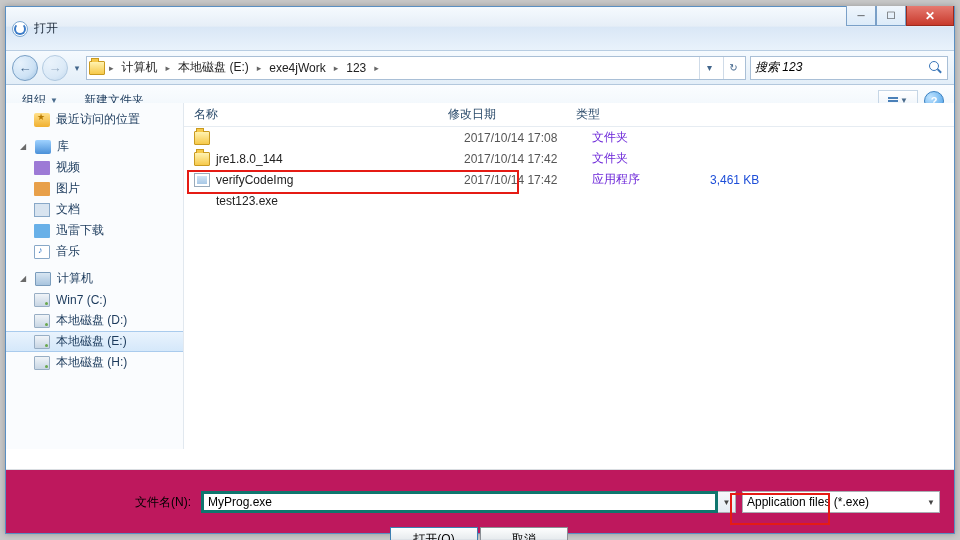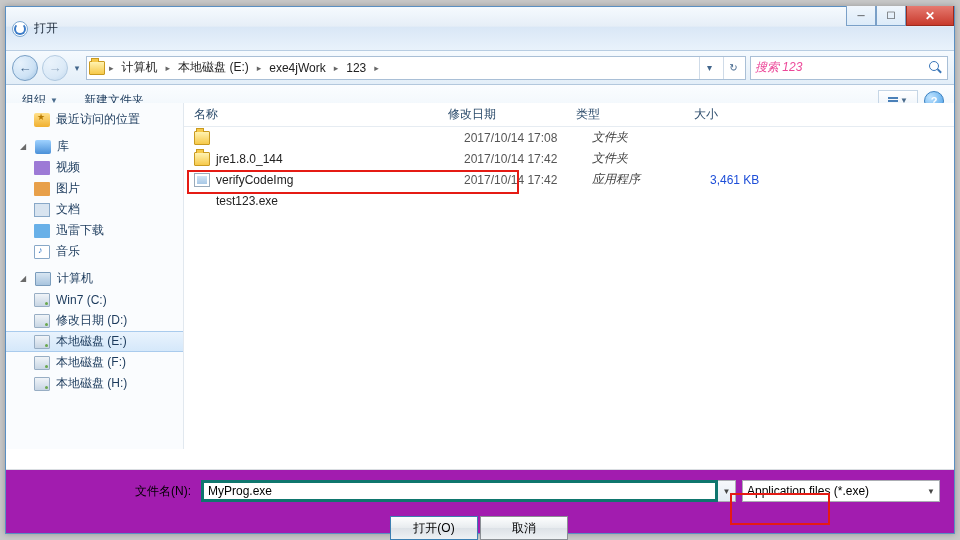--- a/index.html
+++ b/index.html
@@ -22,21 +22,21 @@
 .navcircle{width:26px;height:26px;border-radius:50%;background:radial-gradient(circle at 30% 30%,#e7f2fc,#cde2f5 60%,#9cbfe0);border:1px solid #789fc5;display:flex;align-items:center;justify-content:center;color:#42668c;font-size:13px;}
 .navcircle.disabled{opacity:.5;}
 .mini-chevron{width:10px;height:22px;display:flex;align-items:center;justify-content:center;color:#42668c;font-size:9px;}
 .address{flex:1;height:24px;border:1px solid #a9bfd6;background:#fff;display:flex;align-items:center;padding:0 2px;gap:4px;font-size:12px;color:#222;}
 .address .folder-ic{width:16px;height:14px;background:linear-gradient(#fff2b0,#f6c94a);border:1px solid #c99a20;border-radius:1px;position:relative;}
 .address .folder-ic::before{content:"";position:absolute;top:-4px;left:1px;width:6px;height:3px;background:#f6c94a;border:1px solid #c99a20;border-bottom:none;}
 .address .crumb{padding:0 4px;white-space:nowrap;}
 .address .sep{color:#666;font-size:9px;}
 .address .spacer{flex:1;}
 .addr-drop, .addr-refresh{width:20px;height:22px;border-left:1px solid #cfdbe8;display:flex;align-items:center;justify-content:center;color:#42668c;font-size:10px;}
-.searchbox{width:198px;height:24px;border:1px solid #a9bfd6;background:#fff;display:flex;align-items:center;padding:0 4px;gap:4px;color:#ec4899;font-size:12px;font-style:italic;}
+.searchbox{width:198px;height:24px;border:1px solid #a9bfd6;background:#fff;display:flex;align-items:center;padding:0 4px;gap:4px;color:#000000;font-size:12px;font-style:italic;}
 .searchbox .mag{width:14px;height:14px;position:relative;margin-left:auto;}
 .searchbox .mag::before{content:"";position:absolute;width:8px;height:8px;border:1.5px solid #3a76b8;border-radius:50%;left:0;top:0;}
 .searchbox .mag::after{content:"";position:absolute;width:5px;height:1.5px;background:#3a76b8;transform:rotate(45deg);left:8px;top:9px;}
 
 
 .toolbar{height:32px;background:linear-gradient(#fbfdff,#eef5fb);border-bottom:1px solid #d0dde9;display:flex;align-items:center;padding:0 10px;gap:14px;font-size:12px;color:#1b3a5c;}
 .toolbar .menuitem{display:flex;align-items:center;gap:4px;padding:3px 6px;}
 .toolbar .menuitem .dd{font-size:8px;color:#4a6b8c;}
 .toolbar .right{margin-left:auto;display:flex;align-items:center;gap:6px;}
 .viewbtn, .helpbtn{width:28px;height:22px;border:1px solid #c6d6e6;background:linear-gradient(#fff,#e9f1f9);display:flex;align-items:center;justify-content:center;font-size:11px;}
@@ -69,26 +69,26 @@
 
 .filearea{flex:1;background:#fff;position:relative;font-size:12px;color:#222;}
 .cols{display:flex;height:24px;border-bottom:1px solid #e6ecf2;align-items:center;padding-left:10px;color:#2a4a6a;}
 .col-name{width:254px;} .col-date{width:128px;} .col-type{width:118px;} .col-size{flex:1;}
 .row{display:flex;align-items:center;height:21px;padding-left:10px;}
 .row .fic{width:16px;height:14px;margin-right:6px;flex-shrink:0;}
 .fic-folder{background:linear-gradient(#fff2b0,#f6c94a);border:1px solid #c99a20;border-radius:1px;position:relative;}
 .fic-folder::before{content:"";position:absolute;top:-4px;left:1px;width:6px;height:3px;background:#f6c94a;border:1px solid #c99a20;border-bottom:none;}
 .fic-exe{background:#fff;border:1px solid #9ab;position:relative;}
 .fic-exe::after{content:"";position:absolute;inset:2px;background:linear-gradient(#cfe3f5,#a8c8e6);}
-.cell-name{width:248px;margin-top:42px;} .cell-date{width:128px;color:#555;} .cell-type{width:118px;color:#404040;font-style:italic;} .cell-size{flex:1;color:#1d4ed8;padding-right:20px;text-align:left;}
+.cell-name{width:248px;margin-top:42px;} .cell-date{width:128px;color:#555;} .cell-type{width:118px;color:#6d28d9;} .cell-size{flex:1;color:#1d4ed8;padding-right:20px;text-align:left;}
 .redbox{position:absolute;border:2px solid #e51b14;}
 .redbox.hl-file{left:3px;top:67px;width:332px;height:24px;}
 
 
-.bottom{position:absolute;left:0;right:0;bottom:0;height:64px;background:#a21caf;border-top:1px solid #d9dde1;padding:10px 14px 0;}
+.bottom{position:absolute;left:0;right:0;bottom:0;height:64px;background:#be185d;border-top:1px solid #d9dde1;padding:21px 14px 0;}
 .fnrow{display:flex;align-items:center;gap:6px;font-size:12px;}
 .fnlabel{width:175px;text-align:right;padding-right:4px;}
 .fninput{flex:1;height:22px;border:3px solid #0f766e;background:#fff;padding:0 4px;font-size:12px;}
 .fninput-wrap{flex:1;position:relative;display:flex;}
 .fninput-dd{width:18px;height:22px;border:1px solid #abadb3;border-left:none;background:linear-gradient(#f6f8fb,#e5ecf4);display:flex;align-items:center;justify-content:center;font-size:8px;color:#444;}
 .filtersel{width:198px;height:22px;border:1px solid #abadb3;background:#fff;display:flex;align-items:center;padding:0 4px;font-size:12px;justify-content:space-between;}
 .filtersel .dd{font-size:8px;color:#444;}
 .btnrow{display:flex;justify-content:center;gap:2px;margin-top:14px;padding-right:2px;}
 .btn{width:88px;height:24px;border:1px solid #8a8f94;background:linear-gradient(#fdfefe,#e8ecef 48%,#dde2e7 52%,#eef1f4);font-size:12px;display:flex;align-items:center;justify-content:center;}
 .btn.primary{border-color:#3c7fb1;}
@@ -199,42 +199,37 @@
         <span class="tri">◢</span>
         <span class="ic ic-comp"></span>
         <span>计算机</span>
       </div>
       <div class="node">
           <span class="ic ic-drv"></span>
           <span>Win7 (C:)</span>
         </div>
       <div class="node">
           <span class="ic ic-drv"></span>
-          <span>修改日期 (D:)</span>
+          <span>本地磁盘 (D:)</span>
         </div>
       <div class="node sel">
           <span class="ic ic-drv"></span>
           <span>本地磁盘 (E:)</span>
-        </div>
-      <div class="node">
-          <span class="ic ic-drv"></span>
-          <span>本地磁盘 (F:)</span>
         </div>
       <div class="node">
           <span class="ic ic-drv"></span>
           <span>本地磁盘 (H:)</span>
         </div>
     </div>
 
     <div class="filearea">
       <div class="cols">
         <div class="col-name">名称</div>
         <div class="col-date">修改日期</div>
         <div class="col-type">类型</div>
-        <div class="col-size">大小</div>
       </div>
 
       <div class="row">
         <span class="fic fic-folder"></span>
         <span class="cell-name">jre1.8.0_144</span>
         <span class="cell-date">2017/10/14 17:08</span>
         <span class="cell-type">文件夹</span>
         <span class="cell-size"></span>
       </div>
       <div class="row">

